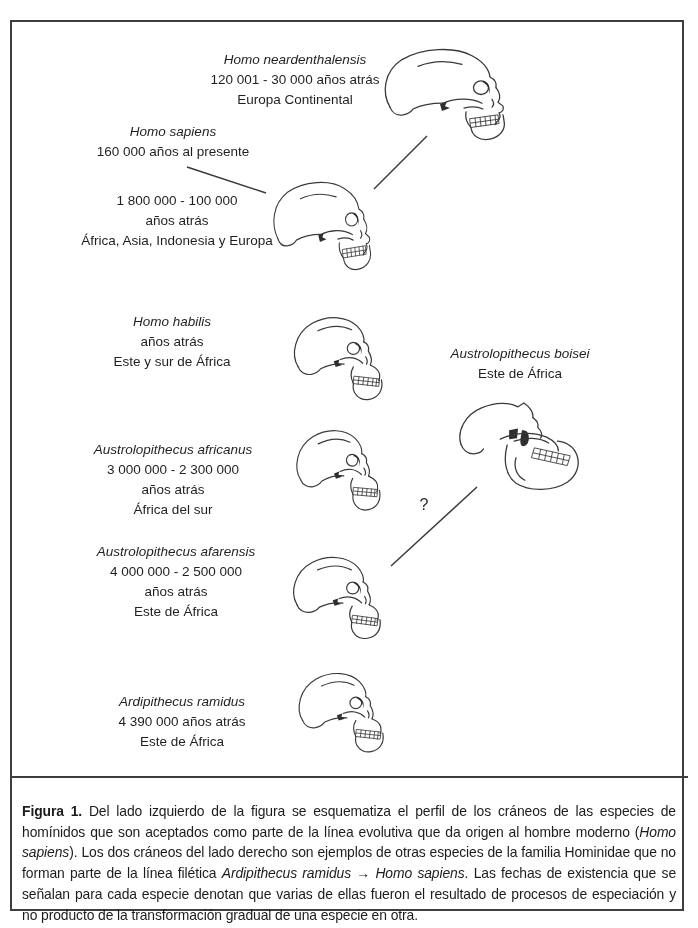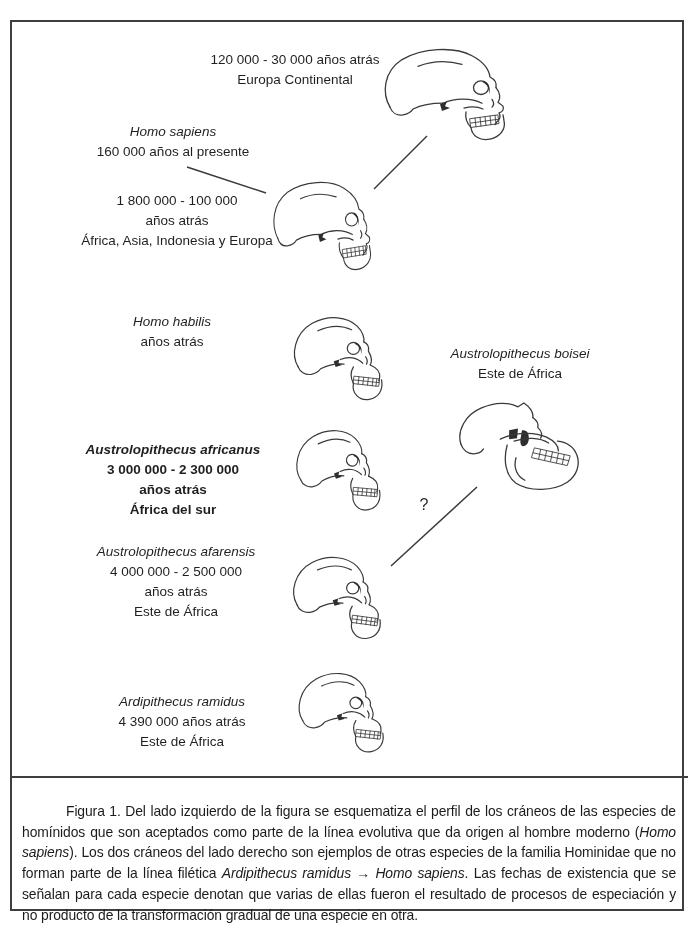--- a/index.html
+++ b/index.html
@@ -17,21 +17,21 @@
   .sp{
     position:absolute;width:260px;text-align:center;
     font-size:13.5px;line-height:20px;color:#1f1f1f;white-space:nowrap;
   }
   .sp .sp-name{font-style:italic;}
   #sp-1{left:165px;top:50px;}
   #sp-2{left:43px;top:122px;}
   #sp-3{left:47px;top:191px;}
   #sp-4{left:42px;top:312px;}
   #sp-5{left:390px;top:344px;}
-  #sp-6{left:43px;top:440px;font-weight:bold;}
+  #sp-6{left:43px;top:440px;}
   #sp-7{left:46px;top:542px;}
   #sp-8{left:52px;top:692px;}
   .skull{position:absolute;display:block;}
   .skull svg{display:block;width:100%;height:100%;}
   #sk-neander{left:378px;top:47px;width:138px;height:95px;}
   #sk-erectus{left:268px;top:180px;width:112px;height:92px;}
   #sk-habilis{left:286px;top:315px;width:103px;height:89px;}
   #sk-boisei{left:451px;top:399px;width:135px;height:94px;}
   #sk-africanus{left:289px;top:428px;width:97px;height:87px;transform:rotate(-1.5deg);}
   #sk-afarensis{left:285px;top:555px;width:103px;height:87px;transform:rotate(1.5deg);}
@@ -39,53 +39,55 @@
   .connectors{position:absolute;left:0;top:0;width:698px;height:928px;pointer-events:none;}
   .qmark{
     position:absolute;left:414px;top:496px;width:20px;text-align:center;
     font-size:16px;color:#2a2a2a;
   }
   .caption{
     position:absolute;left:22px;top:787px;width:654px;
     font-size:13.9px;line-height:20.8px;letter-spacing:-0.1px;
     text-align:justify;color:#1c1c1c;
   }
-  .caption .seg-bold{font-weight:normal;margin-left:44px;}
+  .caption .seg-bold{font-weight:bold;}
   .caption .seg-italic{font-style:italic;}
 </style>
 </head>
 <body>
 
 <div class="frame"></div>
 
 <svg class="connectors" viewBox="0 0 698 928">
   <line x1="187" y1="167" x2="266" y2="193" stroke="#3a3a3a" stroke-width="1.5"></line>
   <line x1="374" y1="189" x2="427" y2="136" stroke="#3a3a3a" stroke-width="1.5"></line>
   <line x1="391" y1="566" x2="477" y2="487" stroke="#3a3a3a" stroke-width="1.5"></line>
 </svg>
 
 <div class="sp" id="sp-1">
-  <div class="sp-line">120 000 - 30 000 años atrás</div>
+  <div class="sp-name">Homo neardenthalensis</div>
+  <div class="sp-line">120 001 - 30 000 años atrás</div>
   <div class="sp-line">Europa Continental</div>
 </div>
 
 <div class="sp" id="sp-2">
   <div class="sp-name">Homo sapiens</div>
   <div class="sp-line">160 000 años al presente</div>
 </div>
 
 <div class="sp" id="sp-3">
   <div class="sp-line">1 800 000 - 100 000</div>
   <div class="sp-line">años atrás</div>
   <div class="sp-line">África, Asia, Indonesia y Europa</div>
 </div>
 
 <div class="sp" id="sp-4">
   <div class="sp-name">Homo habilis</div>
   <div class="sp-line">años atrás</div>
+  <div class="sp-line">Este y sur de África</div>
 </div>
 
 <div class="sp" id="sp-5">
   <div class="sp-name">Austrolopithecus boisei</div>
   <div class="sp-line">Este de África</div>
 </div>
 
 <div class="sp" id="sp-6">
   <div class="sp-name">Austrolopithecus africanus</div>
   <div class="sp-line">3 000 000 - 2 300 000</div>

